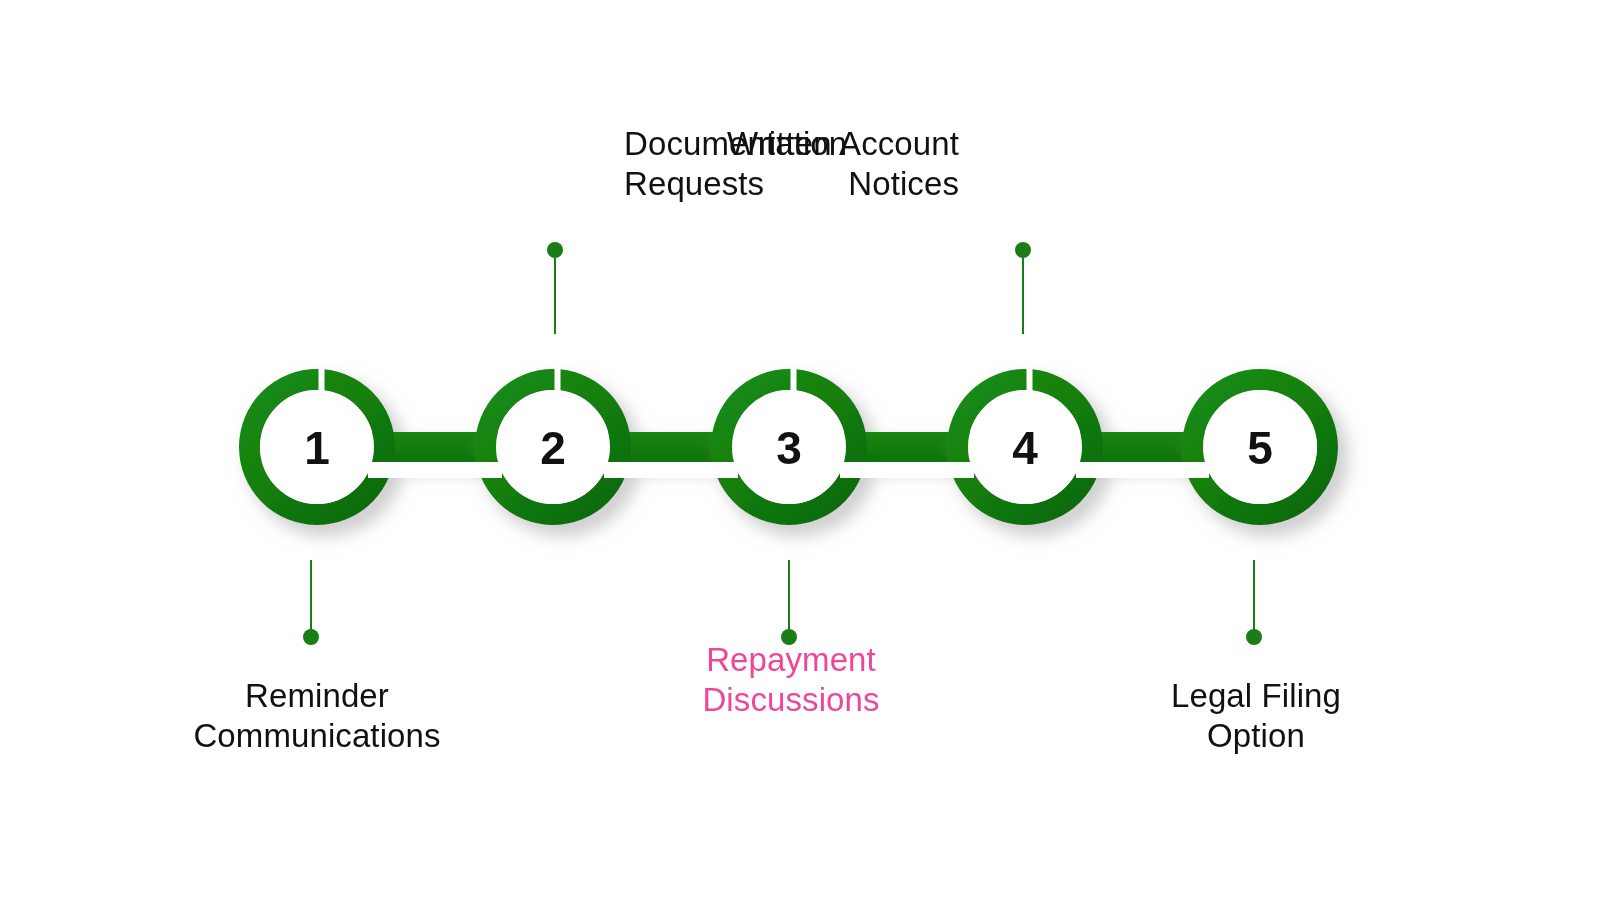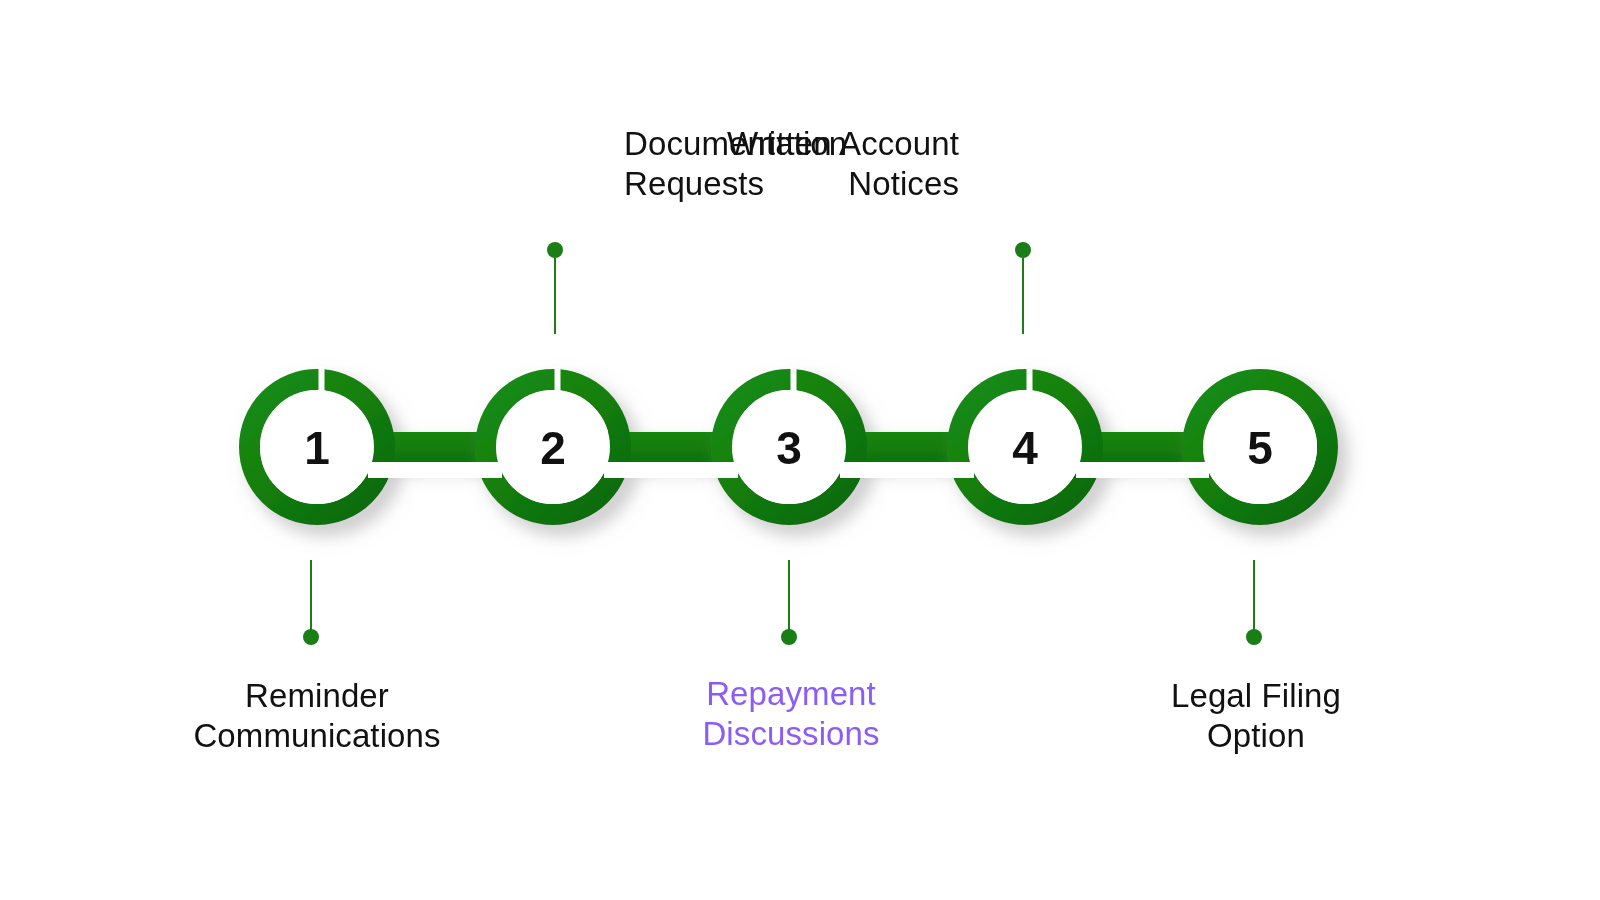--- a/index.html
+++ b/index.html
@@ -141,21 +141,21 @@
         <text x="1025" y="464" text-anchor="middle" class="step-number" fill="#111111">4</text>
         <text x="1260" y="464" text-anchor="middle" class="step-number" fill="#111111">5</text>
       </g>
   </svg>
 
   <div id="label-layer">
       <div class="label-block label-bottom" style="color: rgb(17, 17, 17); left: -83px; top: 676px; width: 800px; text-align: center;">Reminder
 Communications</div>
       <div class="label-block label-top" style="color: rgb(17, 17, 17); left: 159px; top: 124px; width: 800px; text-align: right;">Written Account
 Notices</div>
-      <div class="label-block label-bottom" style="color: #8b5cf6; left: 391px; top: 674px; width: 800px; text-align: center;">Repayment
+      <div class="label-block label-bottom" style="color: #ec4899; left: 391px; top: 640px; width: 800px; text-align: center;">Repayment
 Discussions</div>
       <div class="label-block label-top" style="color: rgb(17, 17, 17); left: 624px; top: 124px; width: 800px; text-align: left;">Documentation
 Requests</div>
       <div class="label-block label-bottom" style="color: rgb(17, 17, 17); left: 856px; top: 676px; width: 800px; text-align: center;">Legal Filing
 Option</div>
     </div>
 
 </div>
 
 </body></html>

